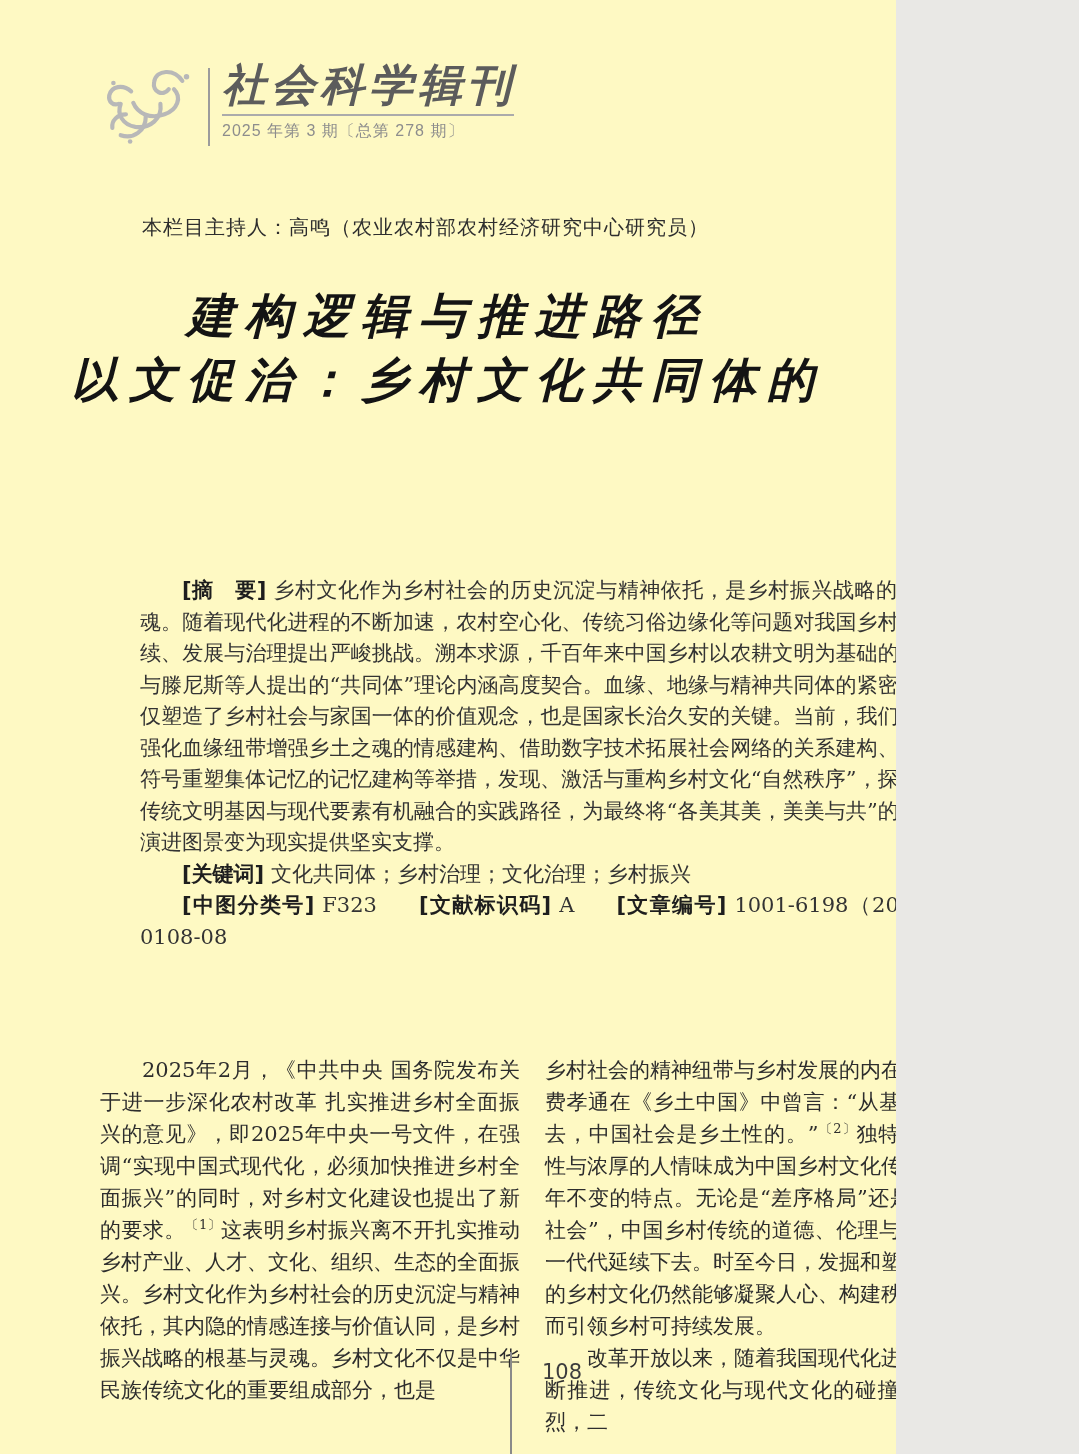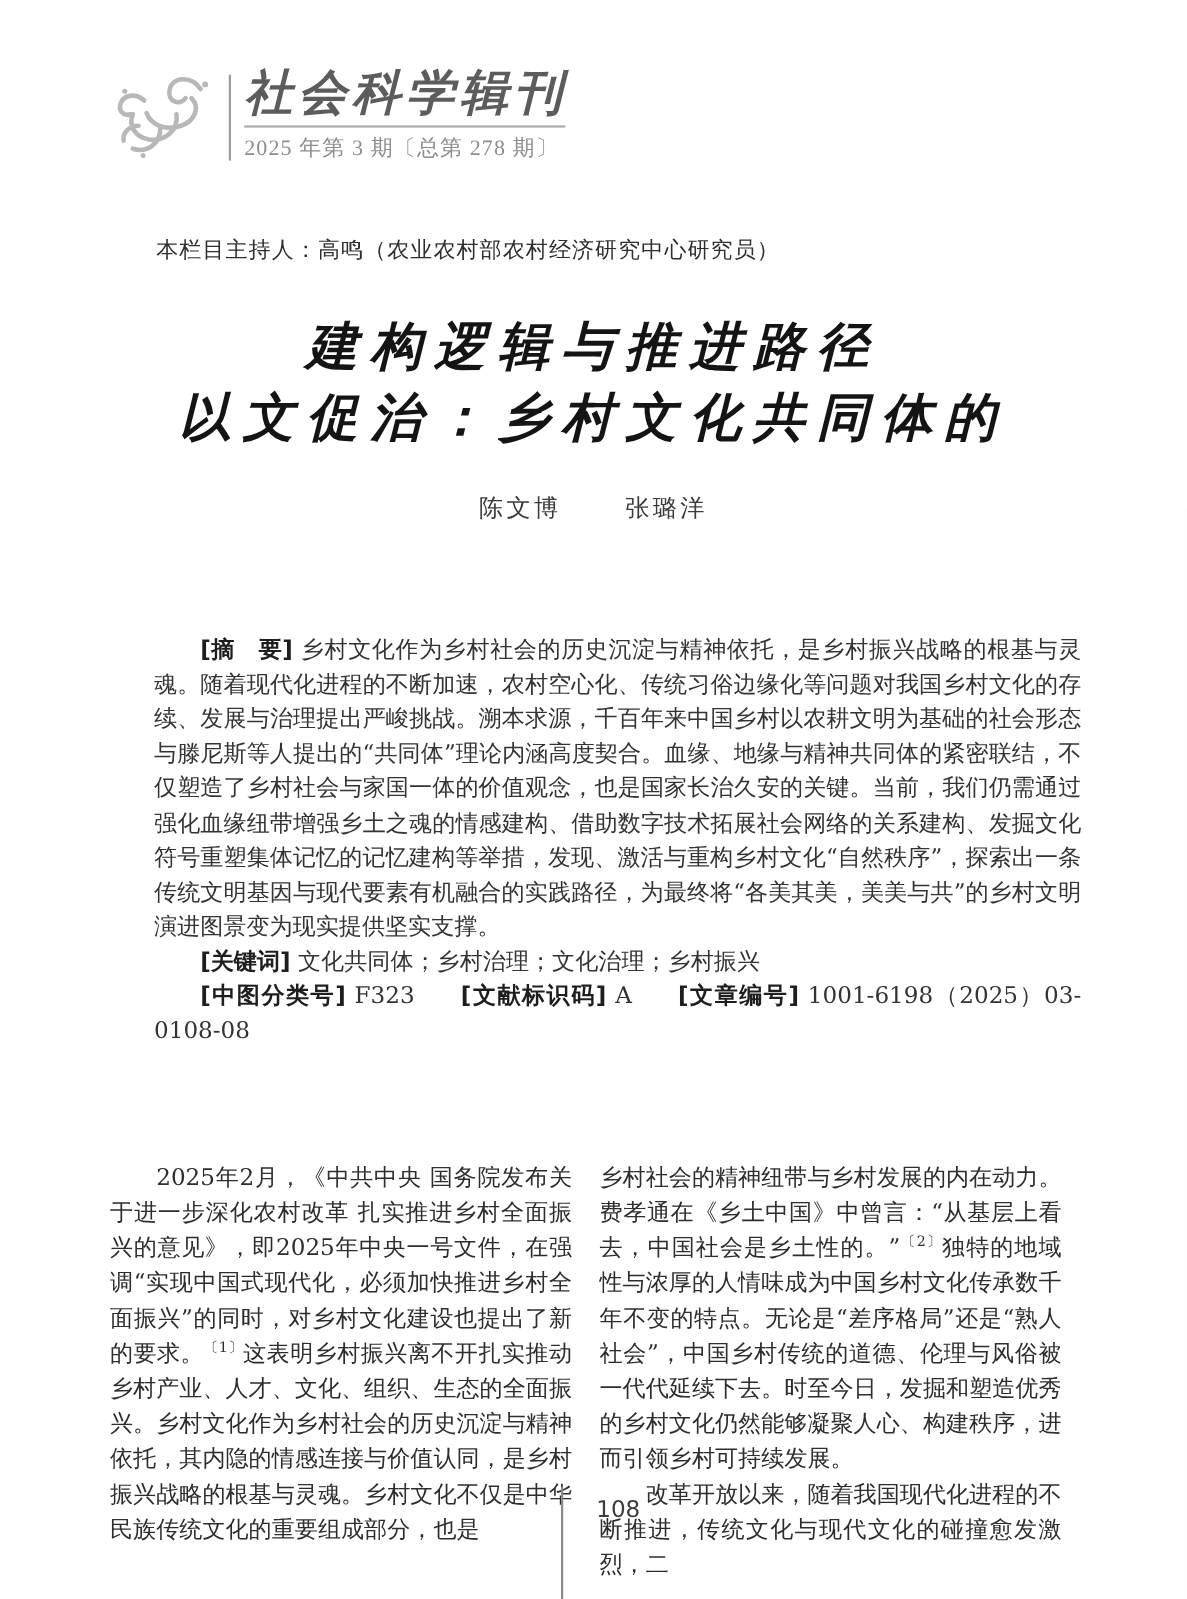--- a/index.html
+++ b/index.html
@@ -2,37 +2,37 @@
 <html><head>
 <meta charset="utf-8">
 <style>
   * { margin:0; padding:0; box-sizing:border-box; }
   html,body { width:1079px; height:1454px; }
   body {
     background:#e9e8e5;
     font-family:"DejaVu Serif","Liberation Serif",serif;
   }
   .page {
-    position:relative; width:1079px; height:1454px;
-    background:#ffffff; overflow:hidden; color:#2b2b2b;
+    position:relative; width:896px; height:1454px;
+    background:#fef9c3; overflow:hidden; color:#2b2b2b;
   }
 
   
   .masthead { position:absolute; left:96px; top:60px; display:flex; align-items:flex-start; }
   .logo { width:110px; height:94px; flex:0 0 auto; }
   .mast-divider { width:2px; height:78px; background:#9c9c9c; margin:8px 12px 0 2px; }
   .journal-name {
     font-size:44px; font-weight:bold; font-style:italic;
     color:#5c5c5c; letter-spacing:5px; line-height:1.15;
     white-space:nowrap;
   }
   .mast-rule { height:2px; background:#ababab; margin-top:3px; width:292px; }
   .issue-line {
-    font-family:Liberation Serif, serif;
-    font-size:20px; color:#8d8d8d; margin-top:5px; letter-spacing:1px; white-space:nowrap;
+    font-family:Liberation Sans, sans-serif;
+    font-size:16px; color:#8d8d8d; margin-top:5px; letter-spacing:1px; white-space:nowrap;
   }
 
   
   .section-banner {
     position:absolute; left:100px; top:158px;
     font-family:"DejaVu Sans","Liberation Sans",sans-serif;
     font-size:23px; font-weight:bold; color:#1f1f1f; letter-spacing:1px;
   }
   .host-line {
     position:absolute; left:142px; top:214px;
@@ -116,24 +116,20 @@
     </div>
   </div>
 
   <div class="host-line">本栏目主持人：高鸣（农业农村部农村经济研究中心研究员）</div>
 
   <div class="title-block">
     <div>建构逻辑与推进路径</div>
     <div>以文促治：乡村文化共同体的</div>
   </div>
 
-  <div class="authors">
-    <span>陈文博</span>
-    <span>张璐洋</span>
-  </div>
 
   <div class="front-matter">
     <p><span class="fm-label">[摘　要]</span> <span>乡村文化作为乡村社会的历史沉淀与精神依托，是乡村振兴战略的根基与灵魂。随着现代化进程的不断加速，农村空心化、传统习俗边缘化等问题对我国乡村文化的存续、发展与治理提出严峻挑战。溯本求源，千百年来中国乡村以农耕文明为基础的社会形态与滕尼斯等人提出的“共同体”理论内涵高度契合。血缘、地缘与精神共同体的紧密联结，不仅塑造了乡村社会与家国一体的价值观念，也是国家长治久安的关键。当前，我们仍需通过强化血缘纽带增强乡土之魂的情感建构、借助数字技术拓展社会网络的关系建构、发掘文化符号重塑集体记忆的记忆建构等举措，发现、激活与重构乡村文化“自然秩序”，探索出一条传统文明基因与现代要素有机融合的实践路径，为最终将“各美其美，美美与共”的乡村文明演进图景变为现实提供坚实支撑。</span></p>
     <p><span class="fm-label">[关键词]</span> <span>文化共同体；乡村治理；文化治理；乡村振兴</span></p>
     <p><span class="fm-label">[中图分类号]</span> <span>F323</span><span class="fm-gap"></span><span class="fm-label">[文献标识码]</span> <span>A</span><span class="fm-gap"></span><span class="fm-label">[文章编号]</span> <span>1001-6198（2025）03-0108-08</span></p>
   </div>
 
   <div class="columns">
     <div class="col">
       <p class="indent"><span>2025年2月，《中共中央 国务院发布关于进一步深化农村改革 扎实推进乡村全面振兴的意见》，即2025年中央一号文件，在强调“实现中国式现代化，必须加快推进乡村全面振兴”的同时，对乡村文化建设也提出了新的要求。</span><sup>〔1〕</sup><span>这表明乡村振兴离不开扎实推动乡村产业、人才、文化、组织、生态的全面振兴。乡村文化作为乡村社会的历史沉淀与精神依托，其内隐的情感连接与价值认同，是乡村振兴战略的根基与灵魂。乡村文化不仅是中华民族传统文化的重要组成部分，也是</span></p>

